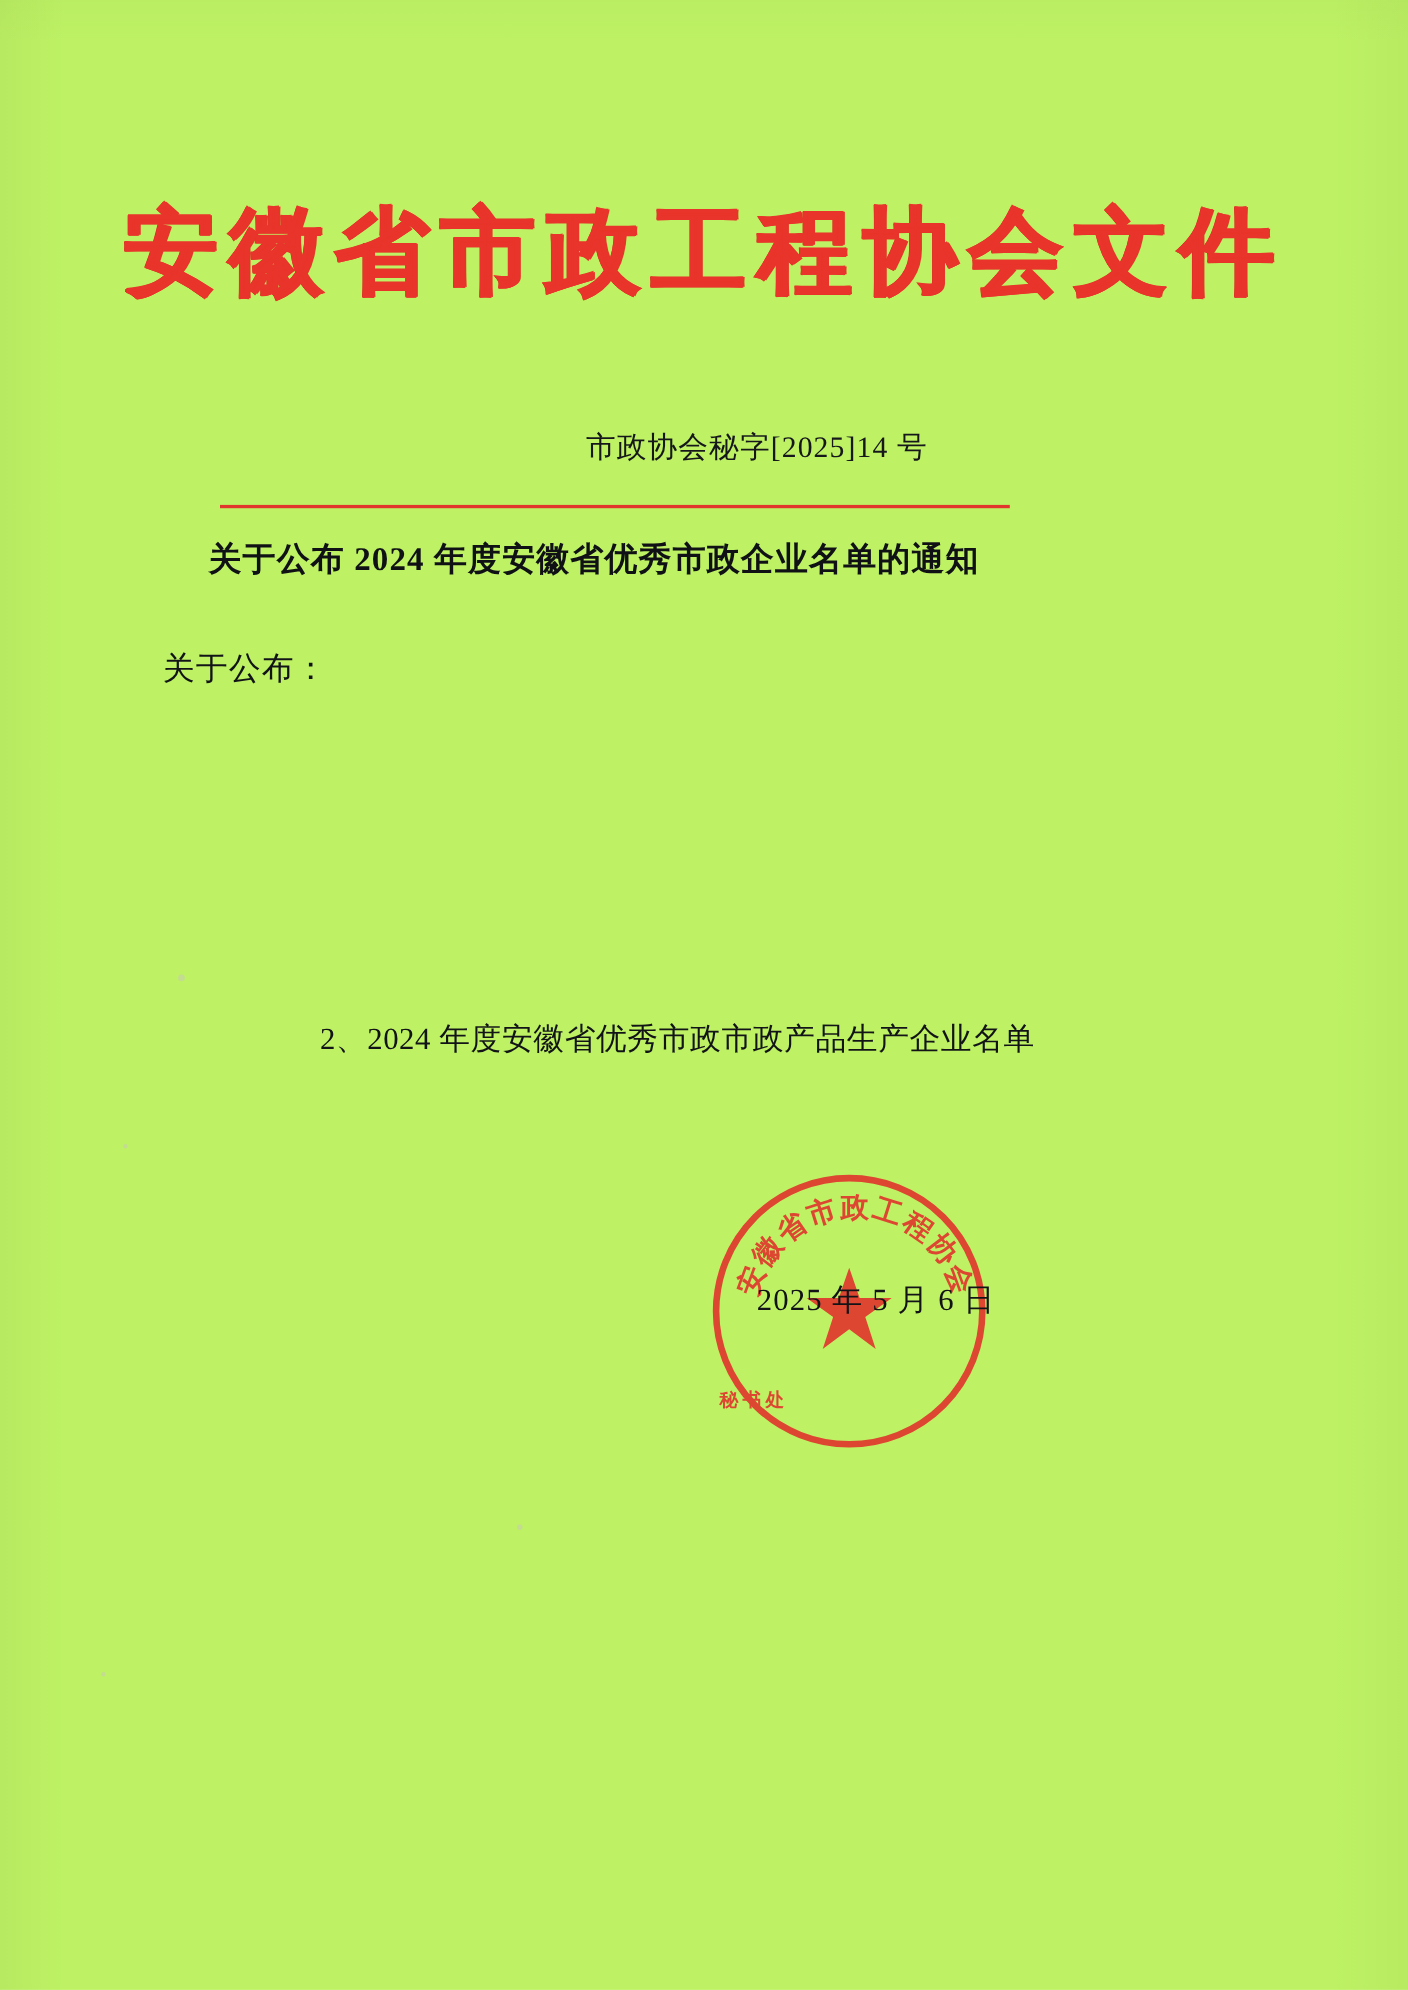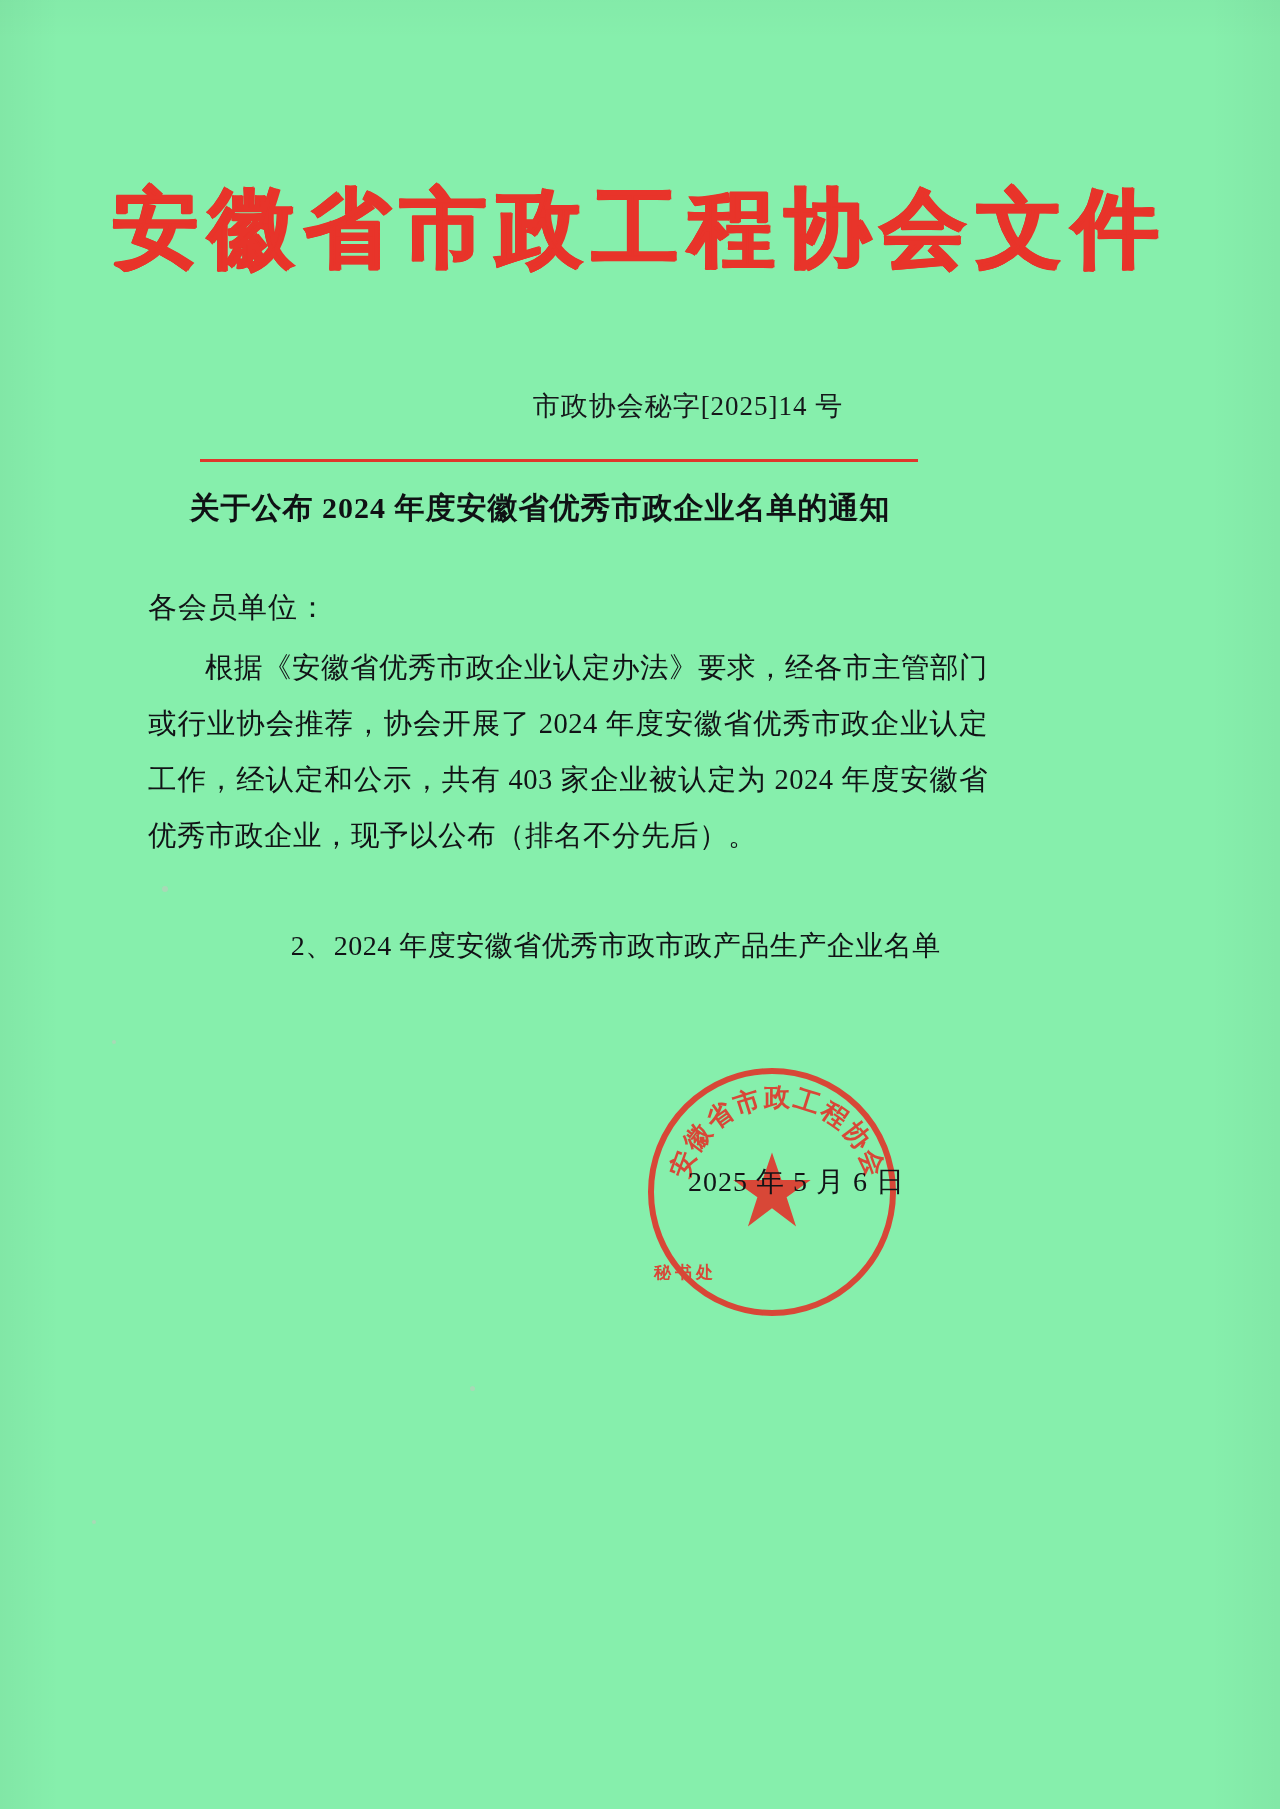--- a/index.html
+++ b/index.html
@@ -12,21 +12,21 @@
     height: 1809px;
     position: relative;
     font-family: "Liberation Serif", "DejaVu Serif", serif;
     color: #111111;
     overflow: hidden;
   }
 
   .page {
     position: absolute;
     inset: 0;
-    background: #86efac;
+    background: #bef264;
   }
 
   
   .page::before {
     content: "";
     position: absolute;
     inset: 0;
     background:
       linear-gradient(90deg, rgba(0,0,0,0.035) 0px, rgba(0,0,0,0.0) 60px),
       linear-gradient(270deg, rgba(0,0,0,0.03) 0px, rgba(0,0,0,0.0) 70px),
@@ -208,25 +208,22 @@
 <div class="page">
 
   <div class="doc-title">安徽省市政工程协会文件</div>
 
   <div class="doc-number">市政协会秘字[2025]14 号</div>
 
   <div class="red-rule"></div>
 
   <div class="subject">关于公布 2024 年度安徽省优秀市政企业名单的通知</div>
 
-  <div class="salutation">各会员单位：</div>
-
-  <div class="body-text">
-    <p>根据《安徽省优秀市政企业认定办法》要求，经各市主管部门或行业协会推荐，协会开展了 2024 年度安徽省优秀市政企业认定工作，经认定和公示，共有 403 家企业被认定为 2024 年度安徽省优秀市政企业，现予以公布（排名不分先后）。</p>
-  </div>
+  <div class="salutation">关于公布：</div>
+
 
   <div class="attachments">
     <div class="att-line second">2、2024 年度安徽省优秀市政市政产品生产企业名单</div>
   </div>
 
   <div class="date-line">2025 年 5 月 6 日</div>
 
   <div class="seal">
     <div class="seal-inner">
       <svg class="seal-arc-text" viewBox="0 0 248 248">

